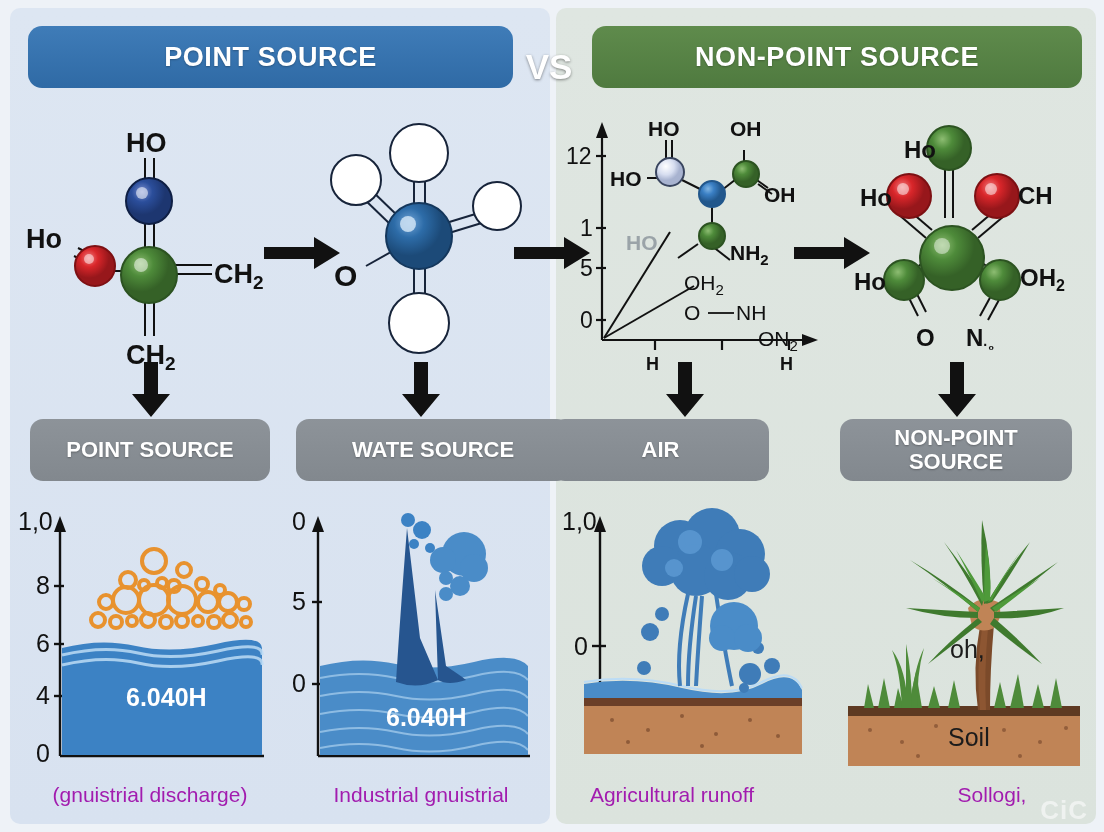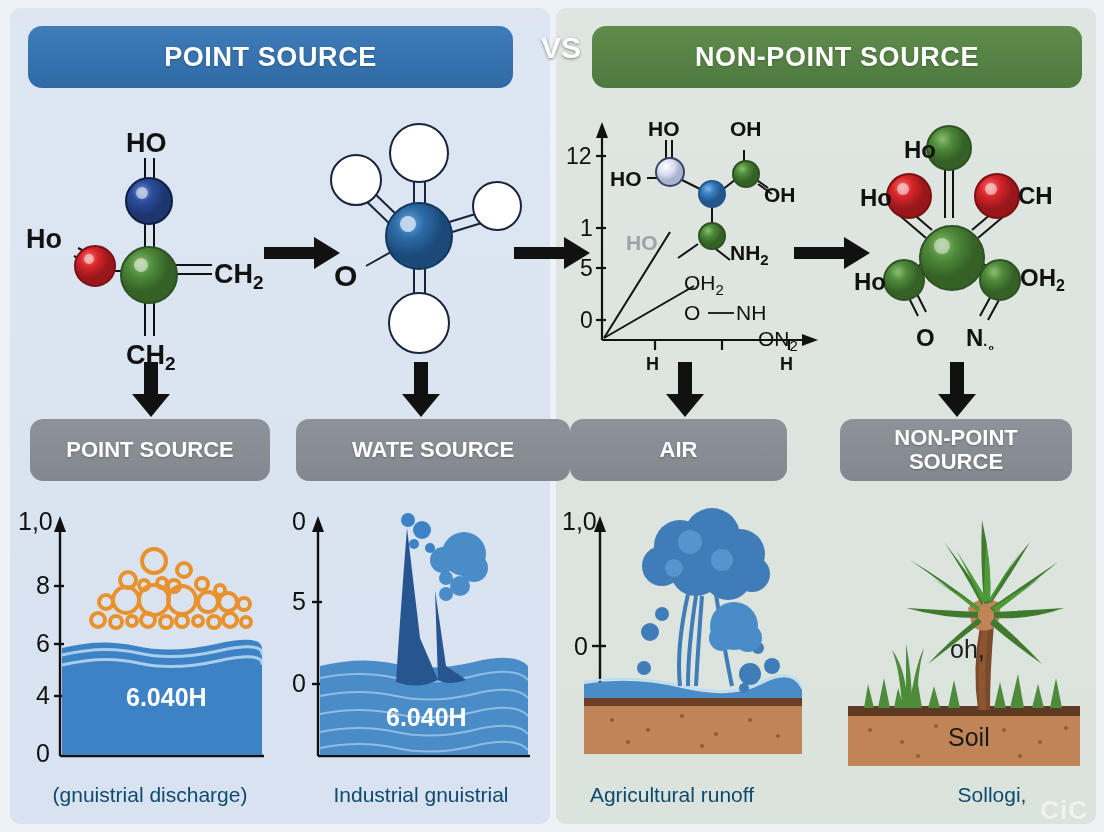--- a/index.html
+++ b/index.html
@@ -47,25 +47,25 @@
   .header-blue {
     left: 28px; width: 485px;
     background: linear-gradient(180deg,#3f7cb8 0%, #2f6aa5 100%);
   }
   .header-green {
     left: 592px; width: 490px;
     background: linear-gradient(180deg,#5f8b4c 0%, #4f7a3f 100%);
   }
   .vs-label {
     position: absolute;
-    left: 517px; top: 31px;
-    width: 64px; text-align: right;
+    left: 517px; top: 47px;
+    width: 64px; text-align: center;
     color: #ffffff;
     font-weight: bold;
-    font-size: 30px;
+    font-size: 35px;
     text-shadow: 0 1px 3px rgba(0,0,0,.45);
     z-index: 6;
   }
 
   
   .mol-cell { position: absolute; top: 108px; width: 270px; height: 272px; }
   .mol-1 { left: 16px; }
   .mol-2 { left: 286px; }
   .mol-3 { left: 562px; }
   .mol-4 { left: 832px; }
@@ -87,37 +87,37 @@
     text-align: center;
     color: #ffffff;
     font-weight: bold;
     font-size: 22px;
     line-height: 24px;
     padding: 0 10px;
     text-shadow: 0 1px 2px rgba(0,0,0,.28);
   }
   .gb-1 { left: 30px;  width: 240px; }
   .gb-2 { left = 0; left: 296px; width: 274px; }
-  .gb-3 { left: 570px; width: 217px; }
+  .gb-3 { left: 552px; width: 217px; }
   .gb-4 { left: 840px; width: 232px; }
 
   
   .bot-cell { position: absolute; top: 498px; width: 268px; height: 272px; }
   .bc-1 { left: 16px; }
   .bc-2 { left: 288px; }
   .bc-3 { left: 562px; }
   .bc-4 { left: 844px; }
 
   
   .caption {
     position: absolute;
     top: 778px;
     height: 34px;
     font-size: 21px;
-    color: #0c4a6e;
+    color: #a21caf;
     display: flex; align-items: center; justify-content: center;
     white-space: nowrap;
   }
   .cap-1 { left: 18px;  width: 264px; }
   .cap-2 { left: 288px; width: 266px; }
   .cap-3 { left: 540px; width: 264px; }
   .cap-4 { left: 867px; width: 250px; }
 
   .watermark {
     position: absolute;

